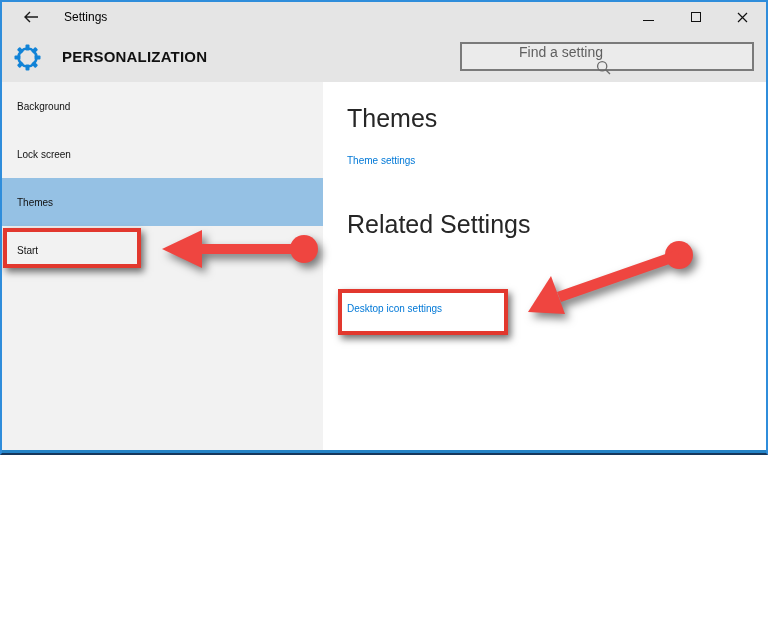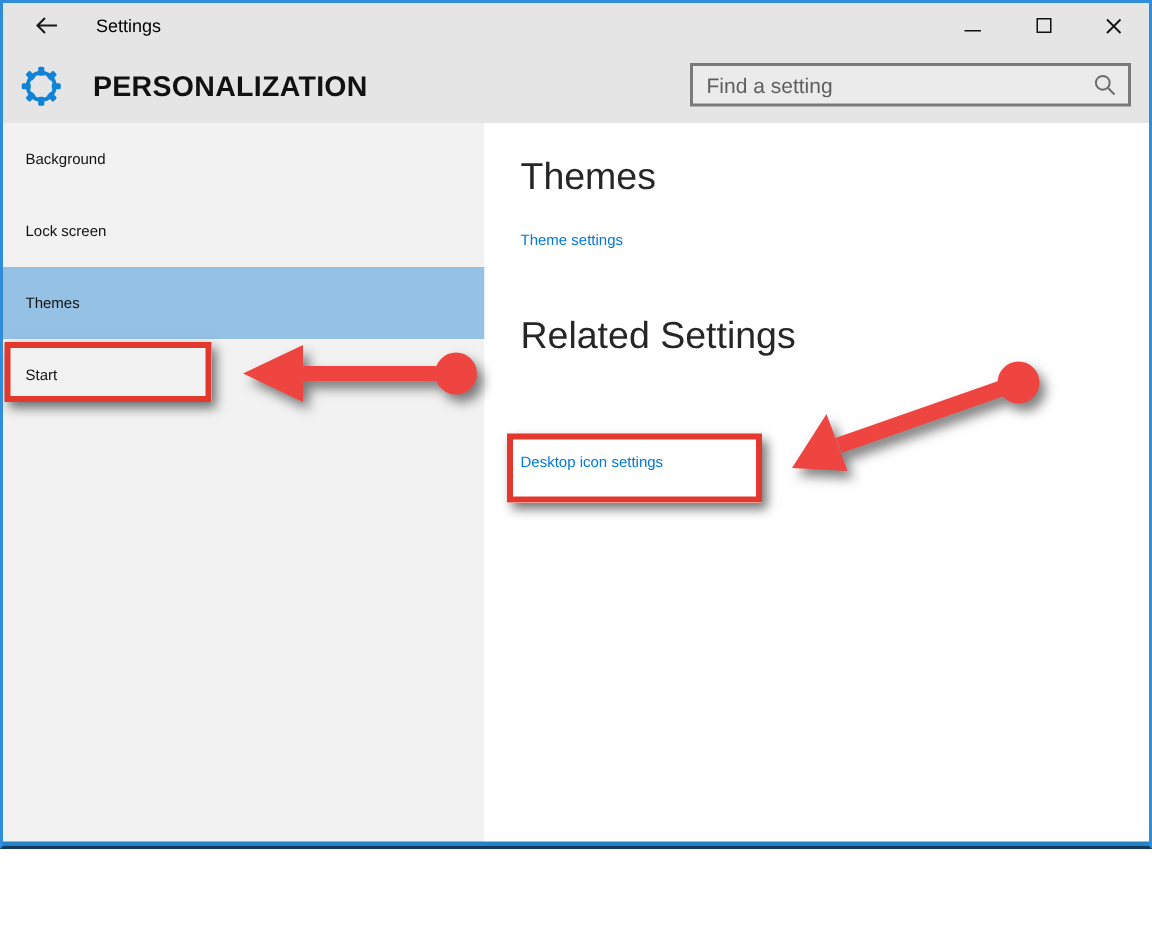--- a/index.html
+++ b/index.html
@@ -1,38 +1,38 @@
 <!DOCTYPE html>
 <html><head>
 <meta charset="utf-8">
 <style>
   html,body{margin:0;padding:0;background:#fff;}
   *{box-sizing:border-box;}
   .page{
-    position:relative;width:768px;height:566px;
+    position:relative;width:768px;height:455px;
     font-family:"Liberation Sans","DejaVu Sans",sans-serif;
     border:2px solid #2f8ddb;border-bottom:2px solid #16375c;
     background:#fff;overflow:hidden;
   }
   .blue-bottom{position:absolute;left:0;right:0;bottom:0;height:3px;background:#2483c6;}
   
   .header{position:absolute;left:0;top:0;width:764px;height:80px;background:#e5e5e5;}
   .titlebar{position:absolute;left:0;top:0;width:100%;height:30px;}
   .back-btn{position:absolute;left:14px;top:2px;width:30px;height:26px;
     font-size:17px;color:#1a1a1a;display:flex;align-items:center;justify-content:center;cursor:default;}
   .win-title{position:absolute;left:62px;top:8px;font-size:12px;color:#000;}
   .controls{position:absolute;right:0;top:0;height:30px;display:flex;}
   .ctrl{width:47px;height:30px;display:flex;align-items:center;justify-content:center;}
   .min-glyph{width:11px;height:1px;background:#111;margin-top:6px;}
   .max-glyph{width:10px;height:10px;border:1px solid #111;}
   .appbar{position:absolute;left:0;top:30px;width:100%;height:50px;}
   .gear{position:absolute;left:12px;top:12px;}
-  .app-title{position:absolute;left:60px;top:16px;font-size:19px;font-weight:700;color:#111;letter-spacing:.2px;}
+  .app-title{position:absolute;left:60px;top:16px;font-size:15px;font-weight:700;color:#111;letter-spacing:.2px;}
   .searchbox{position:absolute;left:458px;top:10px;width:294px;height:29px;
-    border:2px solid #7a7a7a;background:#ebebeb;display:flex;align-items:center;}
+    border:2px solid #7a7a7a;background:#ebebeb;display:flex;align-items:center;flex-direction:column;}
   .searchbox input{flex:1;border:none;background:transparent;outline:none;
     font-family:inherit;font-size:14px;color:#333;padding:0 4px 0 9px;}
   .searchbox input::placeholder{color:#5f5f5f;opacity:1;}
   .search-icon{margin-right:8px;display:flex;}
   
   .sidebar{position:absolute;left:0;top:80px;width:321px;height:549px;background:#f2f2f2;}
   .side-item{position:relative;height:48px;display:flex;align-items:center;
     padding-left:15px;font-size:10px;color:#111;cursor:default;}
   .side-item.selected{background:#95c1e4;}
   

